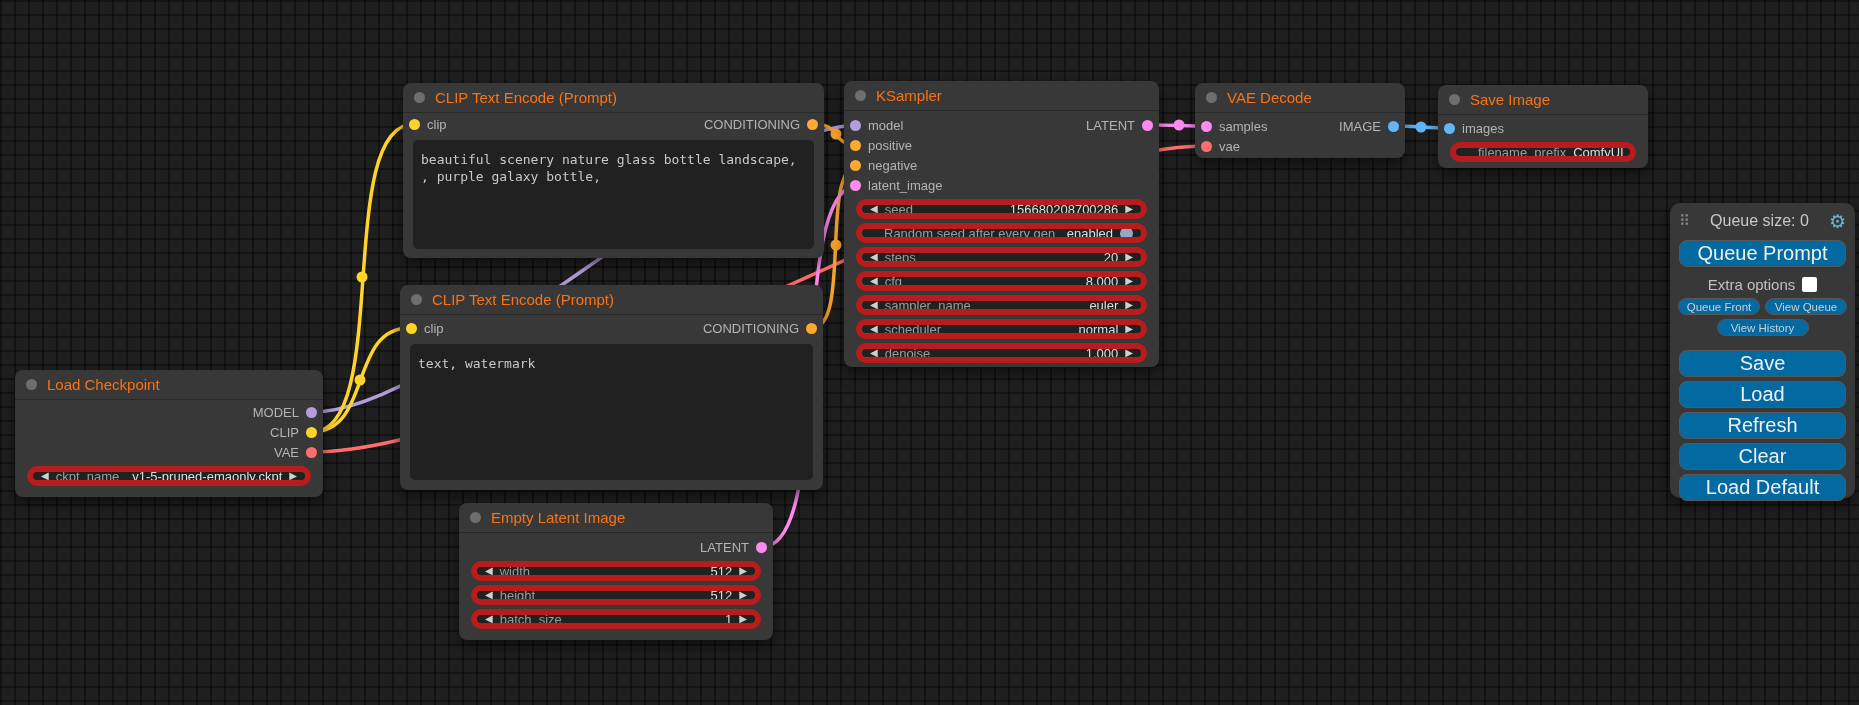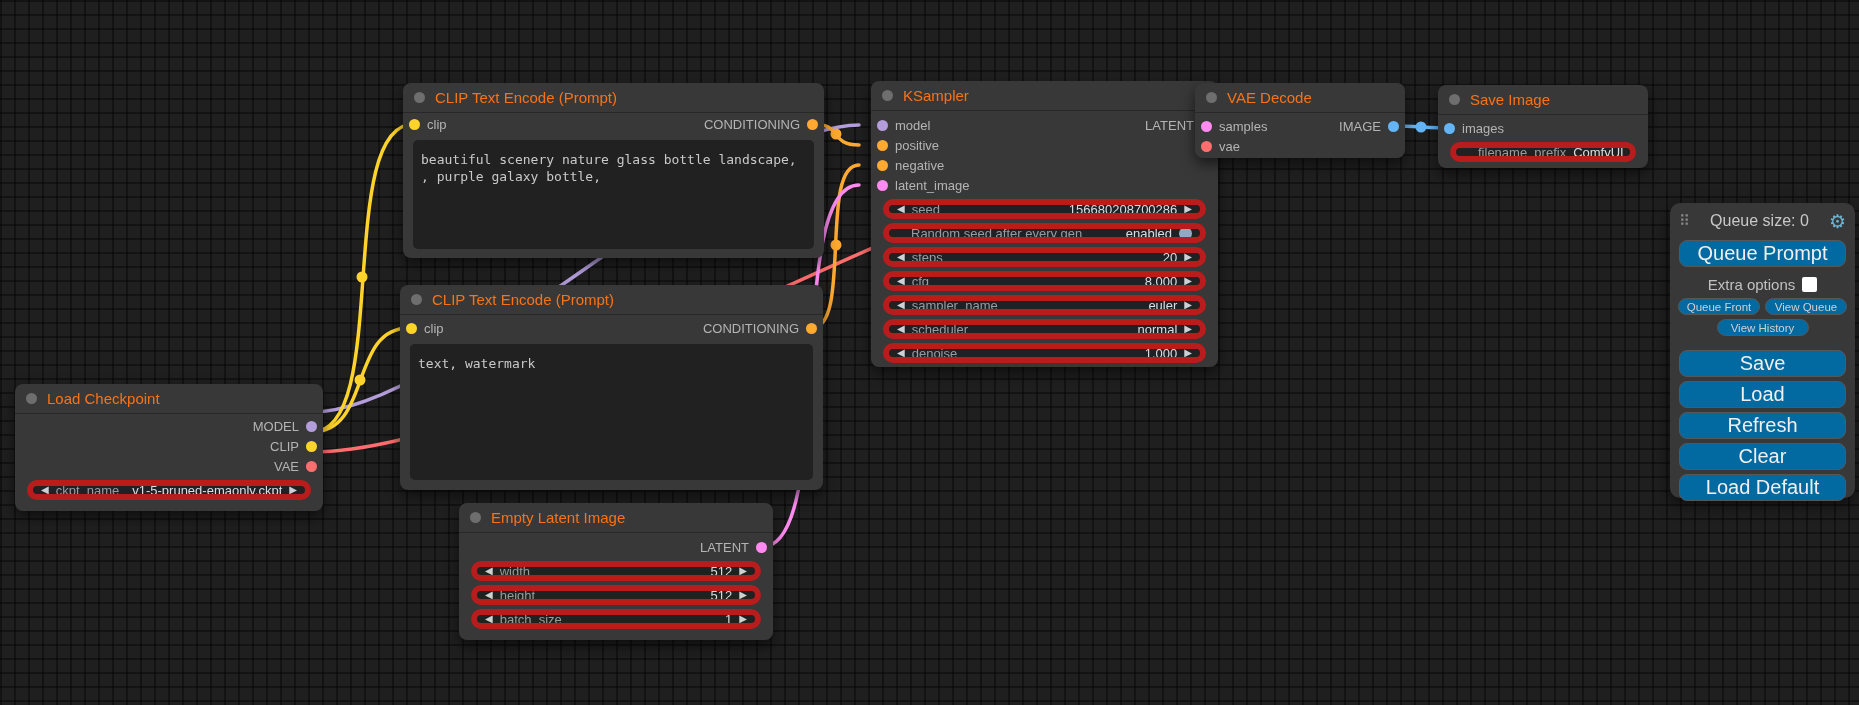--- a/index.html
+++ b/index.html
@@ -135,21 +135,21 @@
     <path d="M1152,125 C1172,125 1186,126 1206,126" stroke="#ff8bf0"></path>
     <path d="M1394,126 C1414,126 1429,128 1449,128" stroke="#64b5f6"></path>
     <circle cx="362" cy="277" r="5.5" fill="#ffd42a"></circle>
     <circle cx="360" cy="380" r="5.5" fill="#ffd42a"></circle>
     <circle cx="836" cy="134" r="5.5" fill="#ffa931"></circle>
     <circle cx="836" cy="245" r="5.5" fill="#ffa931"></circle>
     <circle cx="1179" cy="125" r="5.5" fill="#ff8bf0"></circle>
     <circle cx="1421" cy="127" r="5.5" fill="#64b5f6"></circle>
   </svg>
 
-  <div class="node" style="left:15px; top:384px; width:308px; height:127px;">
+  <div class="node" style="left:15px; top:370px; width:308px; height:127px;">
     <div class="node-header">
       <span class="hdot"></span>
       <span>Load Checkpoint</span>
     </div>
     <div class="row" style="margin-top:2px;">
       <span class="out-label">MODEL</span>
       <span class="port out p-model"></span>
     </div>
     <div class="row">
       <span class="out-label">CLIP</span>
@@ -217,21 +217,21 @@
       <span class="w-arrow">▶</span>
     </div>
     <div class="widget">
       <span class="w-arrow">◀</span>
       <span class="w-label">batch_size</span>
       <span class="w-value">1</span>
       <span class="w-arrow">▶</span>
     </div>
   </div>
 
-  <div class="node" style="left:871px; top:81px; width:347px; height:286px;">
+  <div class="node" style="left:844px; top:81px; width:315px; height:286px;">
     <div class="node-header">
       <span class="hdot"></span>
       <span>KSampler</span>
     </div>
     <div class="row" style="margin-top:4px;">
       <span class="port in p-model"></span>
       <span class="in-label">model</span>
       <span class="out-label">LATENT</span>
       <span class="port out p-latent"></span>
     </div>

